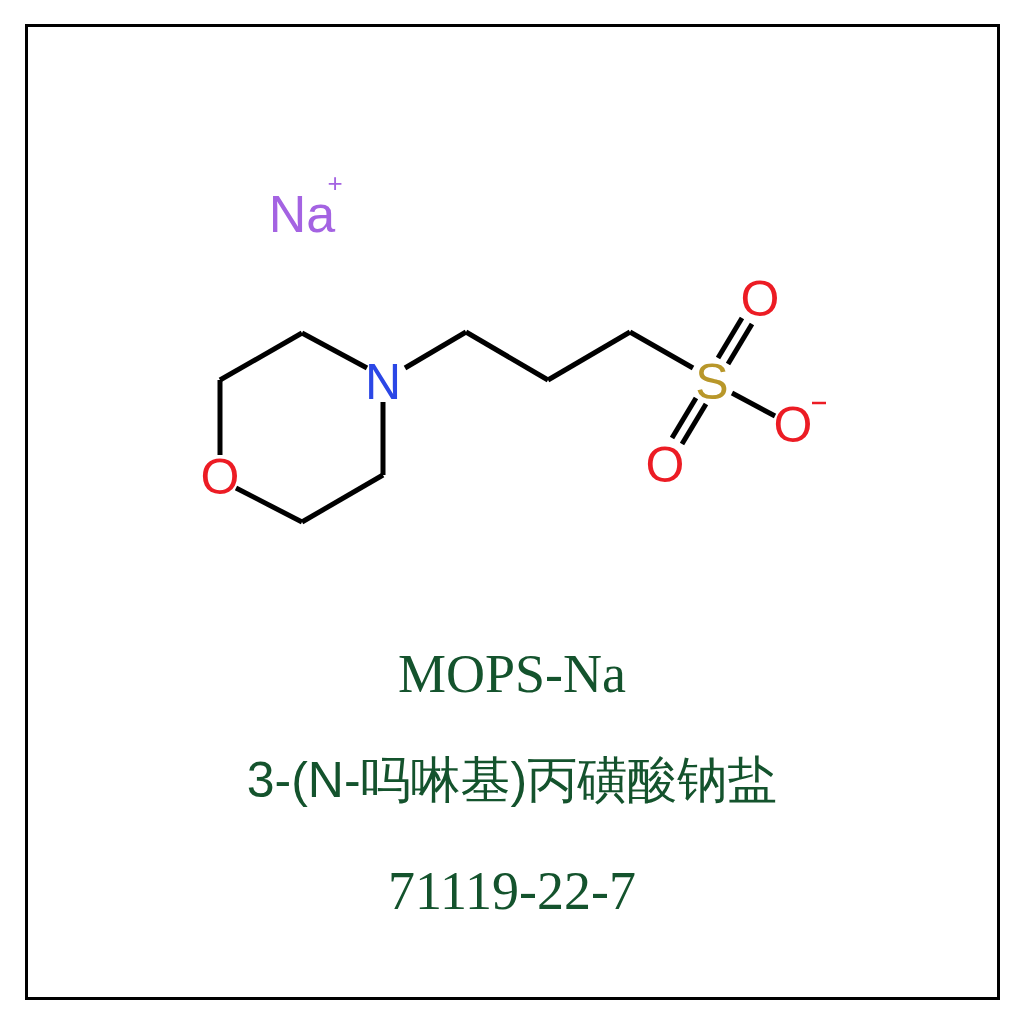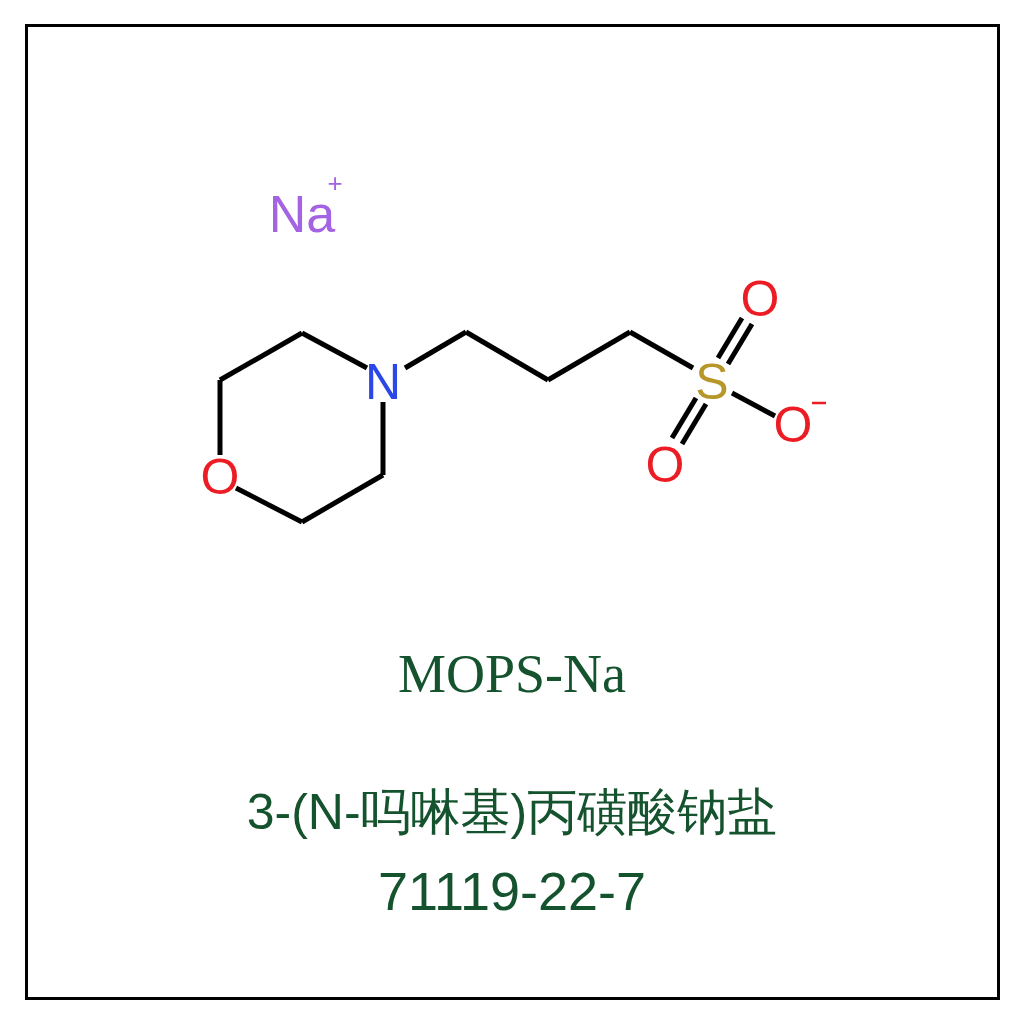--- a/index.html
+++ b/index.html
@@ -1,22 +1,22 @@
 <!DOCTYPE html>
 <html><head>
 <meta charset="utf-8">
 <style>
   html, body { margin:0; padding:0; background:#ffffff; }
   body { width:1024px; height:1024px; position:relative; overflow:hidden; }
   .frame { position:absolute; left:25px; top:24px; width:969px; height:970px; border:3px solid #000; background:#fff; }
   .mol { position:absolute; left:0; top:0; width:1024px; height:1024px; }
   .title { position:absolute; left:0; width:1024px; text-align:center; color:#14532d; white-space:nowrap; }
   .t-name { top:644px; font-family:"Liberation Serif","DejaVu Serif",serif; font-size:54px; line-height:60px; }
-  .t-cn { top:780px; font-family:"Liberation Sans","DejaVu Sans",sans-serif; font-size:50px; line-height:64px; }
-  .t-cas { top:861px; font-family:Liberation Sans, sans-serif; font-size:54px; line-height:60px; }
+  .t-cn { top:748px; font-family:"Liberation Sans","DejaVu Sans",sans-serif; font-size:50px; line-height:64px; }
+  .t-cas { top:861px; font-family:Liberation Serif, serif; font-size:54px; line-height:60px; }
   svg text { font-family:"Liberation Sans","DejaVu Sans",sans-serif; }
 </style>
 </head>
 <body>
 
 <div class="frame"></div>
 
 <svg class="mol" viewBox="0 0 1024 1024" xmlns="http://www.w3.org/2000/svg">
   <g stroke="#000" stroke-width="5" fill="none" stroke-linecap="butt">
 

